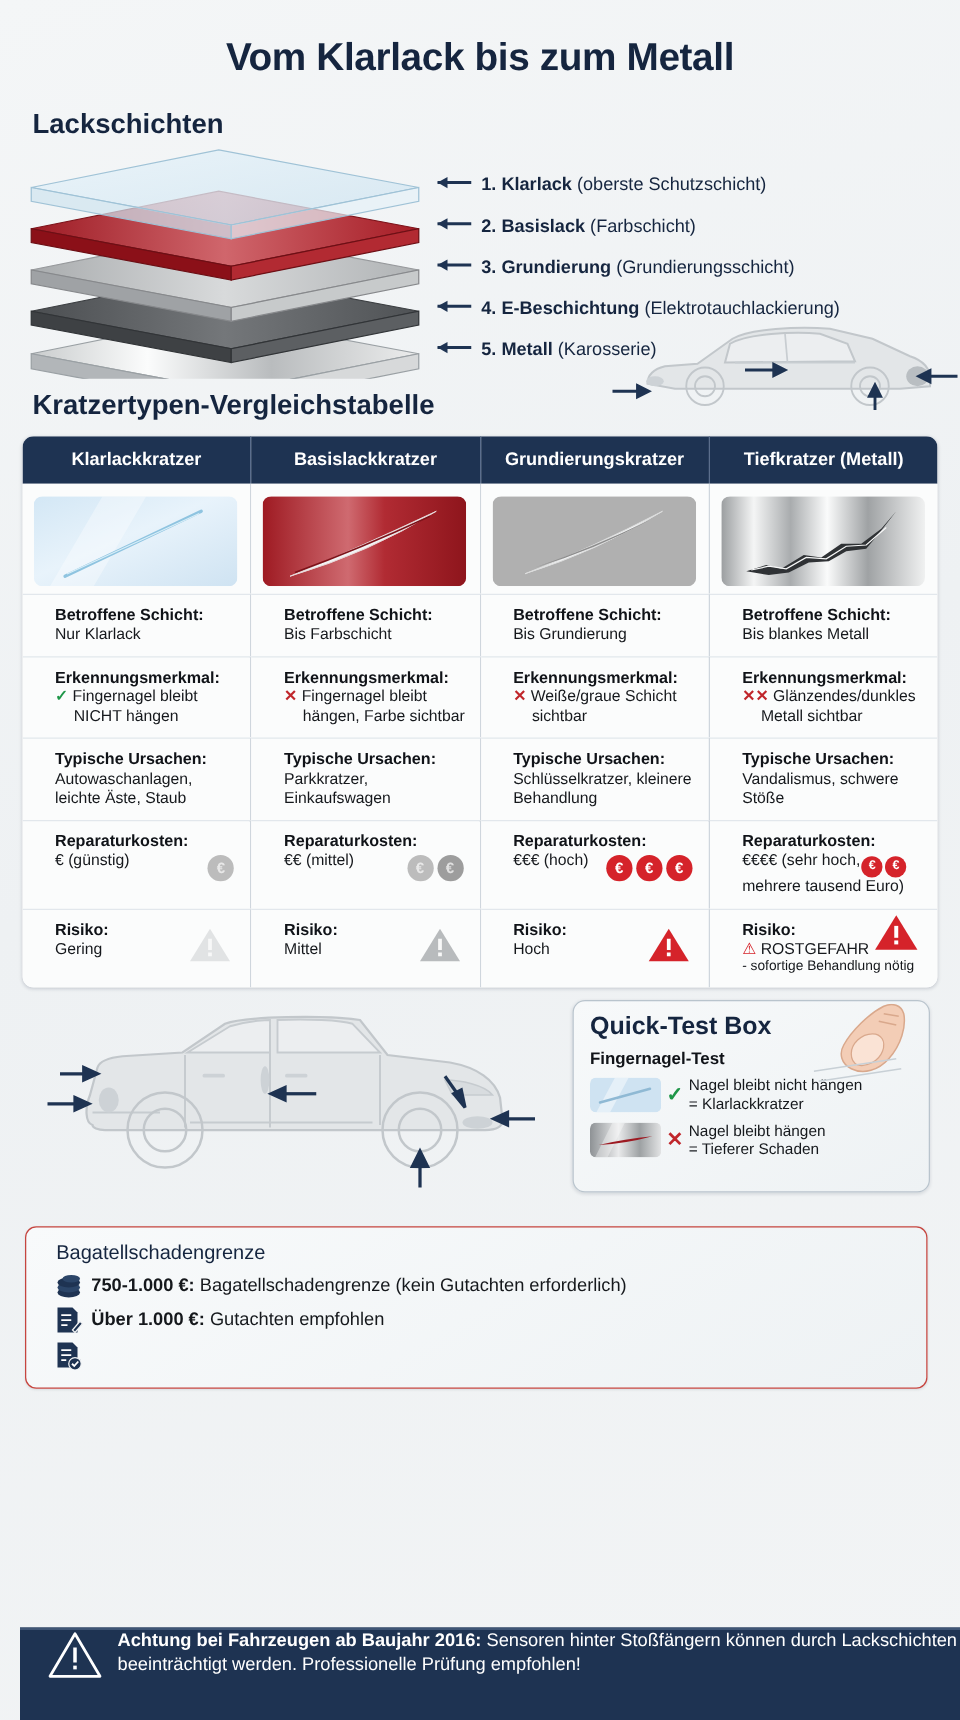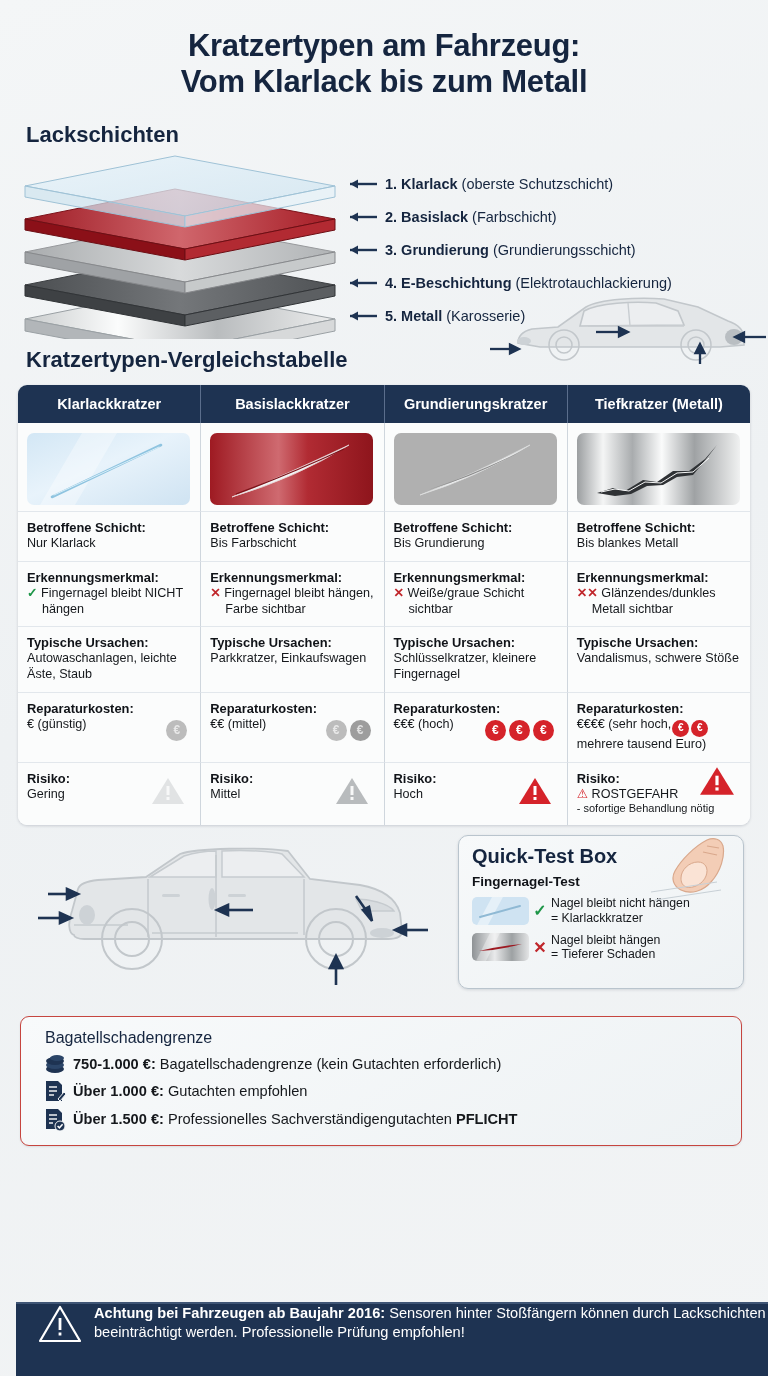--- a/index.html
+++ b/index.html
@@ -56,21 +56,21 @@
     color:#ffffff;
     font-size:14.5px;
     font-weight:bold;
     padding:11px 4px;
     text-align:center;
     border-right:1px solid #5b6e8c;
   }
   table.cmp th:last-child{border-right:none;}
   table.cmp td{
     vertical-align:top;
-    padding:8px 9px 9px 9px;
+    padding:8px 9px 9px 26px;
     border-right:1px solid #cfd6dd;
     border-top:1px solid #e2e7ec;
     font-size:12.6px;
     line-height:1.25;
     color:#15181c;
     background:#fbfcfc;
     width:183px;
   }
   table.cmp td:last-child{border-right:none;}
   table.cmp tr.imgrow td{padding:10px 9px 6px 9px;border-top:none;}
@@ -141,21 +141,20 @@
   .footer .ficon{margin:0 12px 0 22px;flex:none;}
   .footer .ftxt{font-size:14.6px;line-height:1.32;padding-right:18px;}
   .footer .ftxt b{font-weight:bold;}
 </style>
 </head>
 <body>
 
 <div class="page">
 
   <div class="title">
-    <span>Kratzertypen am Fahrzeug:</span>
     <span class="l2">Vom Klarlack bis zum Metall</span>
   </div>
 
   <div class="section-h">Lackschichten</div>
 
   <div class="layers-wrap">
     <svg class="layers-svg" width="340" height="185" viewBox="0 0 340 185">
       <defs>
         <linearGradient id="gClear" x1="0" y1="0" x2="1" y2="1">
           <stop offset="0" stop-color="#e7f3fa"></stop>
@@ -410,21 +409,21 @@
         <td>
           <span class="lab">Typische Ursachen:</span>
           <span class="val">Autowaschanlagen, leichte Äste, Staub</span>
         </td>
         <td>
           <span class="lab">Typische Ursachen:</span>
           <span class="val">Parkkratzer, Einkaufswagen</span>
         </td>
         <td>
           <span class="lab">Typische Ursachen:</span>
-          <span class="val">Schlüsselkratzer, kleinere Fingernagel</span>
+          <span class="val">Schlüsselkratzer, kleinere Behandlung</span>
         </td>
         <td>
           <span class="lab">Typische Ursachen:</span>
           <span class="val">Vandalismus, schwere Stöße</span>
         </td>
       </tr>
 
       <tr>
         <td>
           <div class="cellwrap" style="min-height:42px;">
@@ -665,21 +664,20 @@
           <path d="M3 2 L15 2 L19 6 L19 22 L3 22 Z" fill="#1e3352"></path>
           <g stroke="#ffffff" stroke-width="1.4">
               <path d="M6 8 L14 8"></path>
               <path d="M6 12 L14 12"></path>
               <path d="M6 16 L10 16"></path>
             </g>
           <circle cx="17" cy="19" r="5" fill="#1e3352" stroke="#f2f4f5" stroke-width="1"></circle>
           <path d="M14.6 19 L16.4 20.8 L19.6 17.2" stroke="#ffffff" stroke-width="1.5" fill="none"></path>
         </svg>
       </span>
-      <span><b>Über 1.500 €:</b><span> Professionelles Sachverständigengutachten </span><b>PFLICHT</b></span>
     </div>
   </div>
 
   <div class="footer">
     <span class="ficon">
       <svg width="44" height="40" viewBox="0 0 44 40">
         <path d="M22 3 L42 37 L2 37 Z" fill="none" stroke="#ffffff" stroke-width="2.2" stroke-linejoin="round"></path>
         <rect x="20.6" y="14" width="2.8" height="12" fill="#ffffff"></rect>
         <rect x="20.6" y="28.5" width="2.8" height="3" fill="#ffffff"></rect>
       </svg>

